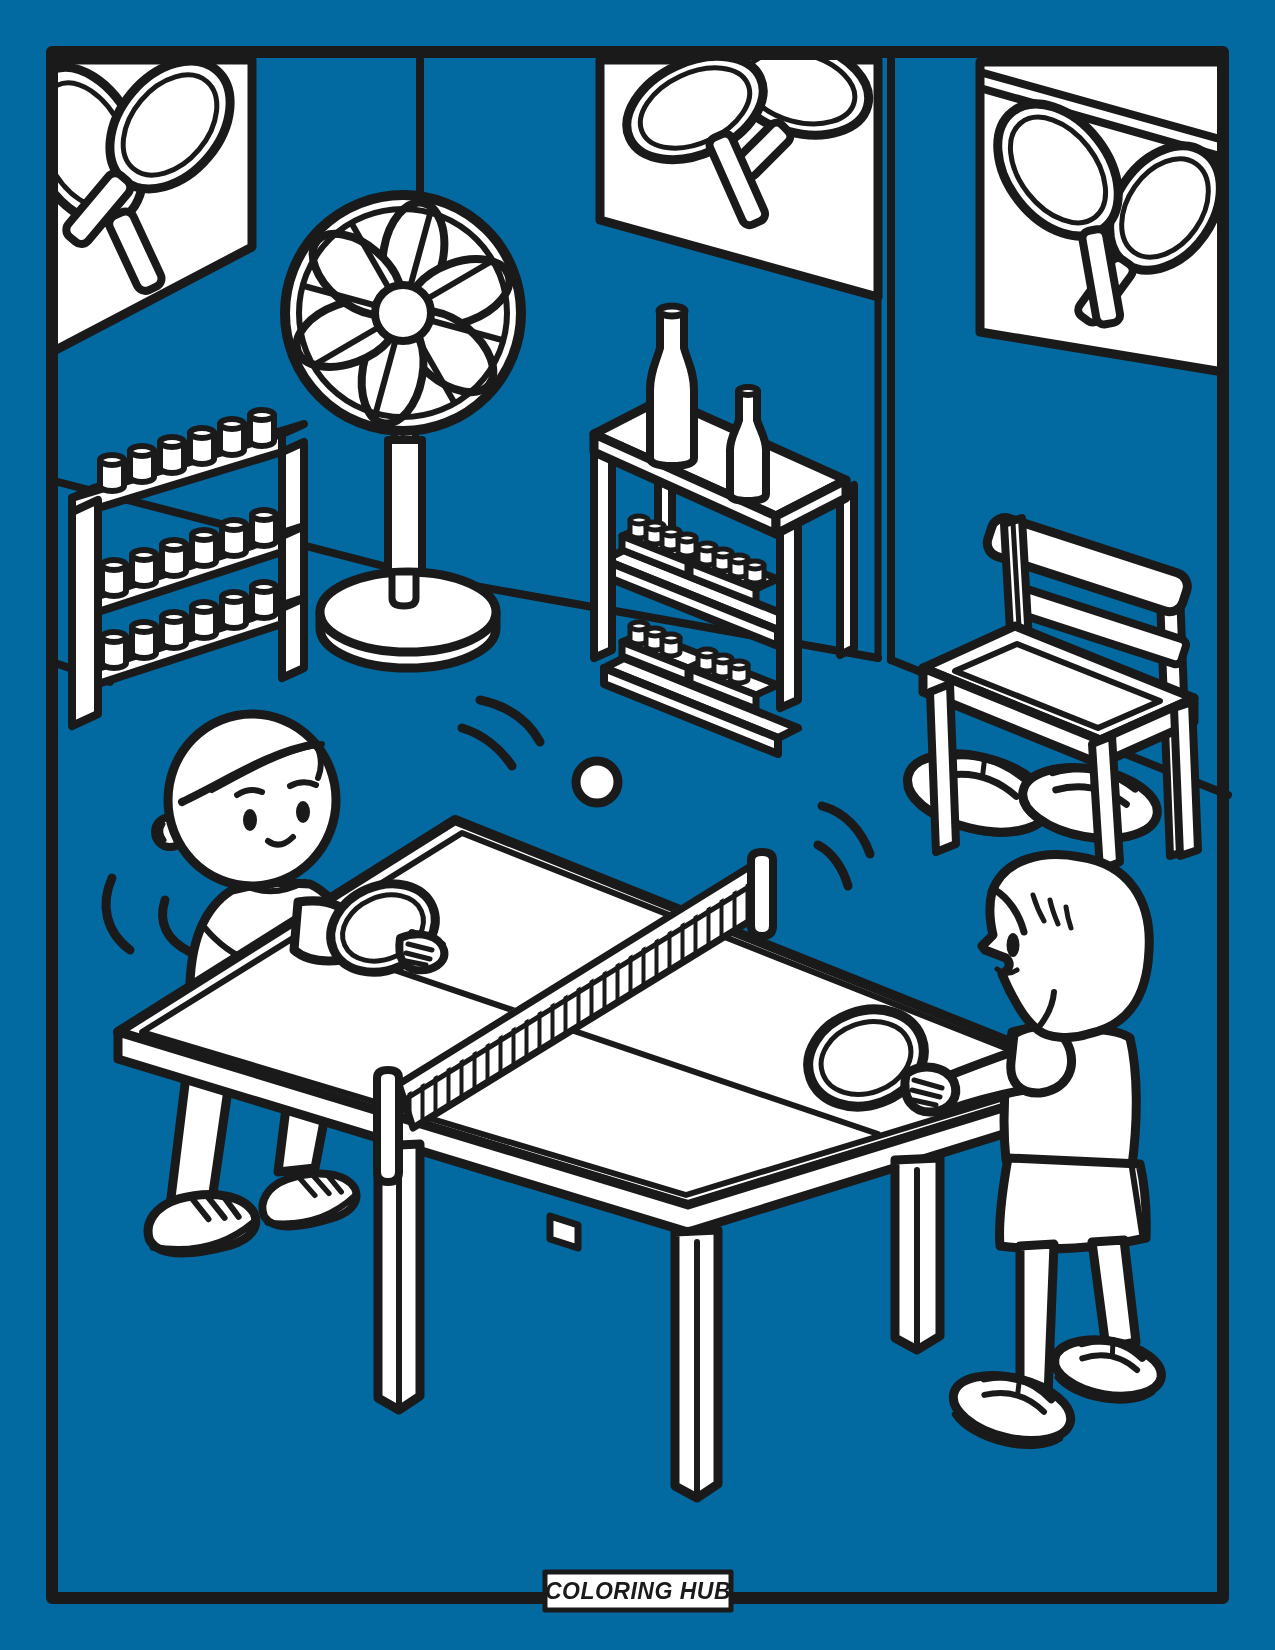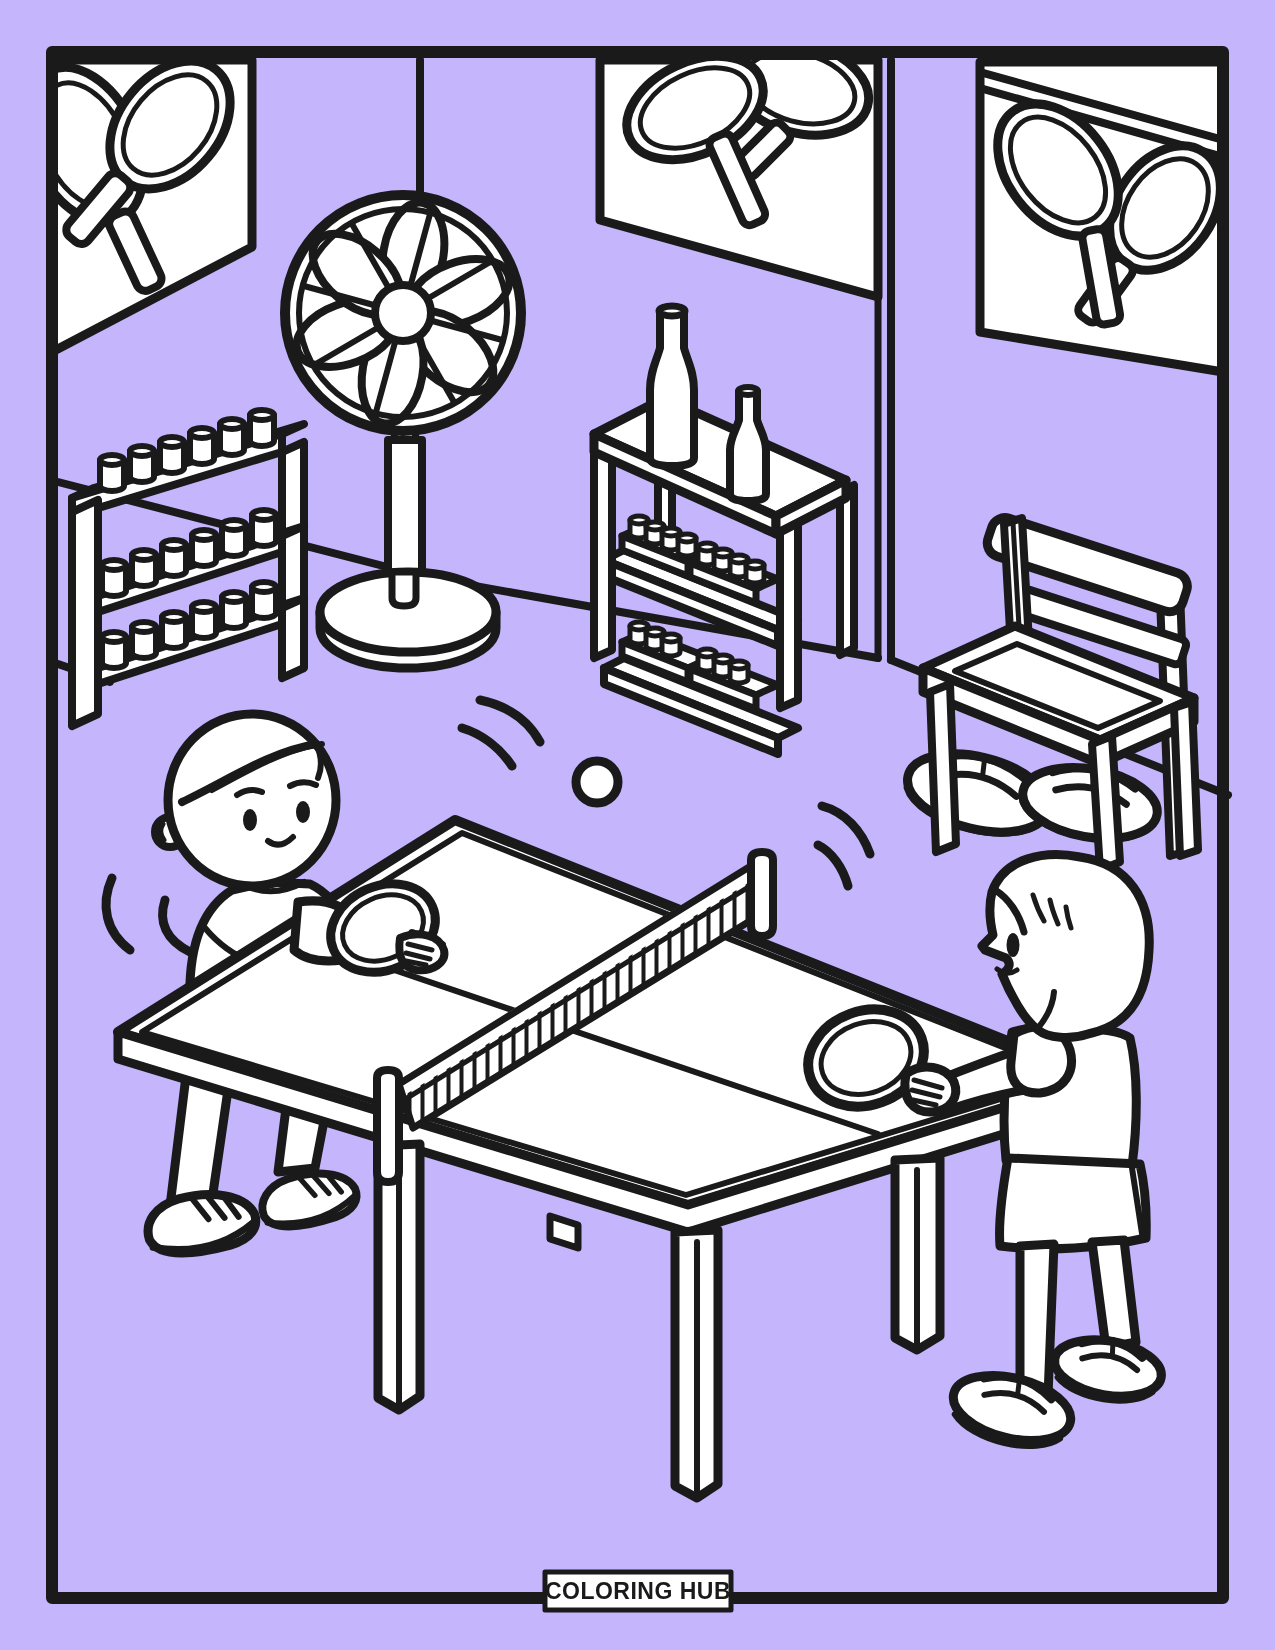--- a/index.html
+++ b/index.html
@@ -1,17 +1,17 @@
 <!DOCTYPE html>
 <html><head>
 <meta charset="utf-8">
 <style>
   html,body{margin:0;padding:0;background:#ffffff;}
-  .page{width:1275px;height:1650px;position:relative;margin:0 auto;background:#c4b5fd;
-        font-family:"Liberation Sans", sans-serif;}
+  .page{width:1275px;height:1650px;position:relative;margin:0 auto;background:#0369a1;
+        font-family:"Liberation Sans", sans-serif;font-style:italic;}
   svg{display:block;}
   .ln{stroke:#1a1a1a;stroke-linecap:round;stroke-linejoin:round;}
   .fw{fill:#ffffff;}
   .fn{fill:none;}
   .fb{fill:#1a1a1a;} .s5{stroke-width:5;} .s6{stroke-width:6;}
   .s7{stroke-width:7;} .s8{stroke-width:8;} .s9{stroke-width:9;}
   .s10{stroke-width:10;} .s12{stroke-width:12;}
   .footer-text{font-family:"Liberation Sans", sans-serif;font-weight:bold;
                font-size:23px;letter-spacing:.5px;fill:#1a1a1a;}
 </style>

